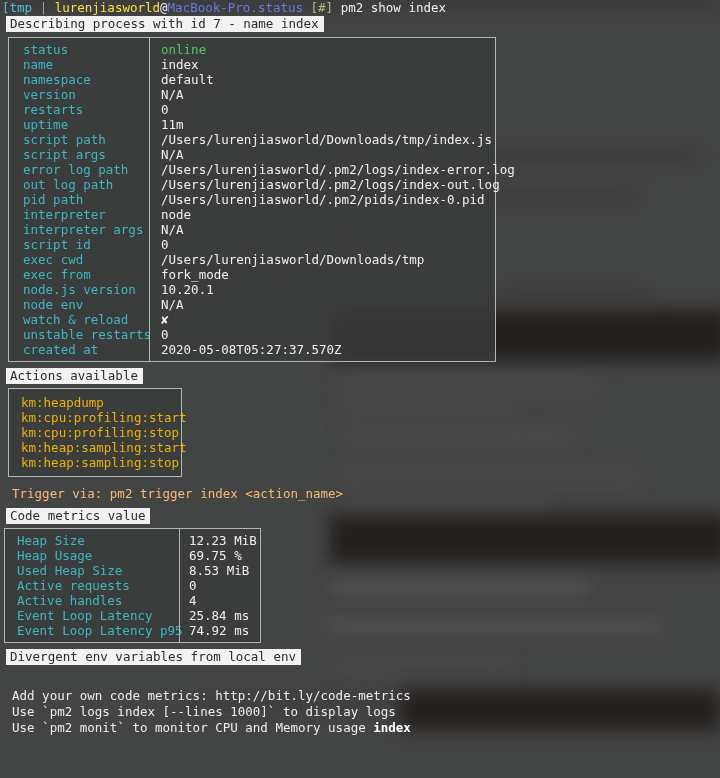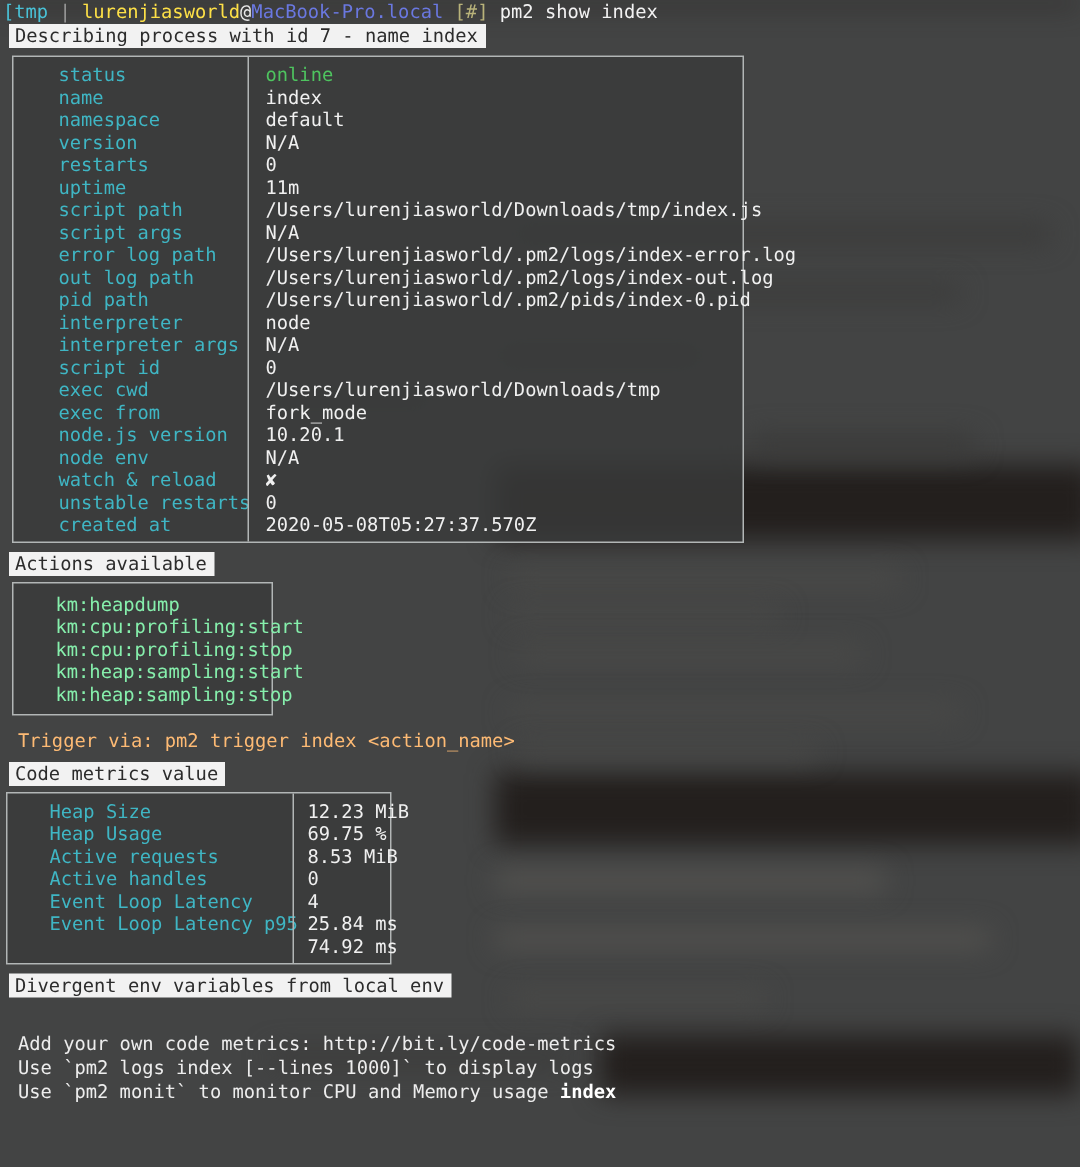--- a/index.html
+++ b/index.html
@@ -71,38 +71,37 @@
     letter-spacing: 0;
   }
   .head-wrap { padding-left: 6px; height: 17px; }
 
   
   .box {
     border: 1px solid #b2b6b6;
     background: rgba(58,59,59,0.80);
     display: inline-block;
     vertical-align: top;
-    padding-left: 16px;
   }
   .box-inner { display: flex; }
   .col-labels, .col-values { padding: 4px 0 4px 0; }
   .col-labels { width: 140px; padding-left: 14px; }
   .col-values { padding-left: 11px; padding-right: 8px; border-left: 1px solid #b2b6b6; }
 
   .lbl { color: #3fb6c4; white-space: pre; height: 15px; }
   .val { color: #f0f0f0; white-space: pre; height: 15px; }
 
   
   #describe-box { margin-left: 8px; margin-top: 4px; width: 488px; }
   #describe-box .col-labels { width: 140px; }
 
   
   #actions-box { margin-left: 8px; margin-top: 3px; width: 174px; }
   .actions-list { padding: 6px 0 6px 12px; }
-  .action-item { color: #86efac; height: 15px; white-space: pre; }
+  .action-item { color: #eab308; height: 15px; white-space: pre; }
 
   #trigger-line { padding-left: 12px; margin-top: 9px; color: #fdba74; white-space: pre; height: 16px; }
 
   
   #metrics-box { margin-left: 4px; margin-top: 3px; width: 257px; }
   #metrics-box .col-labels { width: 174px; padding-left: 12px; }
   #metrics-box .col-values { padding-left: 9px; }
 
   
   #footer { padding-left: 12px; margin-top: 22px; }
@@ -132,21 +131,21 @@
   <div class="blob mid" style="left:340px; top:660px; width:170px; height:12px;"></div>
   <div class="blob dark" style="left:400px; top:690px; width:320px; height:40px;"></div>
   <div class="blob dim" style="left:180px; top:700px; width:200px; height:10px;"></div>
   <div class="blob dim" style="left:240px; top:170px; width:70px;  height:10px;"></div>
   <div class="blob dim" style="left:180px; top:260px; width:110px; height:12px;"></div>
 </div>
 
 <div id="terminal">
 
   
-  <div id="prompt-line"><span class="c-bracket">[tmp</span><span class="c-pipe"> | </span><span class="c-user">lurenjiasworld</span><span class="c-at">@</span><span class="c-host">MacBook-Pro.local</span><span class="c-hash"> [#] </span><span class="c-cmd">pm2 show index</span></div>
+  <div id="prompt-line"><span class="c-bracket">[tmp</span><span class="c-pipe"> | </span><span class="c-user">lurenjiasworld</span><span class="c-at">@</span><span class="c-host">MacBook-Pro.status</span><span class="c-hash"> [#] </span><span class="c-cmd">pm2 show index</span></div>
 
   
   <div class="head-wrap">
     <span class="section-head">Describing process with id 7 - name index</span>
   </div>
 
   
   <div class="box" id="describe-box">
     <div class="box-inner">
       <div class="col-labels" id="describe-labels">
@@ -220,20 +219,21 @@
   <div class="sp-sm"></div>
   <div class="head-wrap">
     <span class="section-head">Code metrics value</span>
   </div>
 
   <div class="box" id="metrics-box">
     <div class="box-inner">
       <div class="col-labels" id="metrics-labels">
           <div class="lbl">Heap Size</div>
           <div class="lbl">Heap Usage</div>
+          <div class="lbl">Used Heap Size</div>
           <div class="lbl">Active requests</div>
           <div class="lbl">Active handles</div>
           <div class="lbl">Event Loop Latency</div>
           <div class="lbl">Event Loop Latency p95</div>
         </div>
       <div class="col-values" id="metrics-values">
           <div class="val">12.23 MiB</div>
           <div class="val">69.75 %</div>
           <div class="val">8.53 MiB</div>
           <div class="val">0</div>

